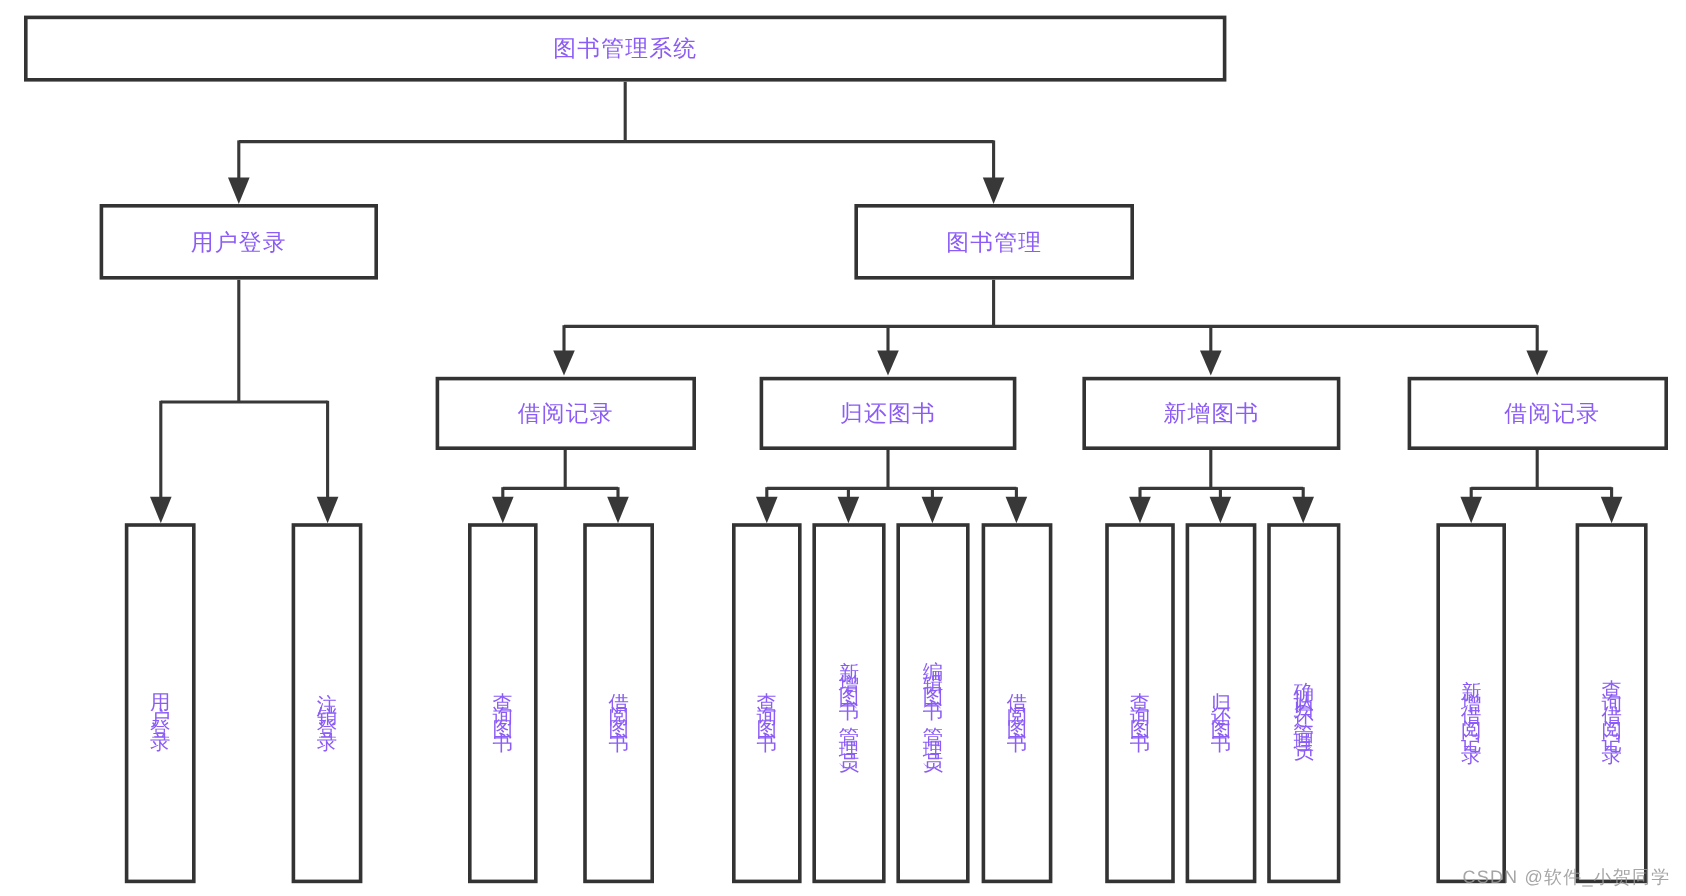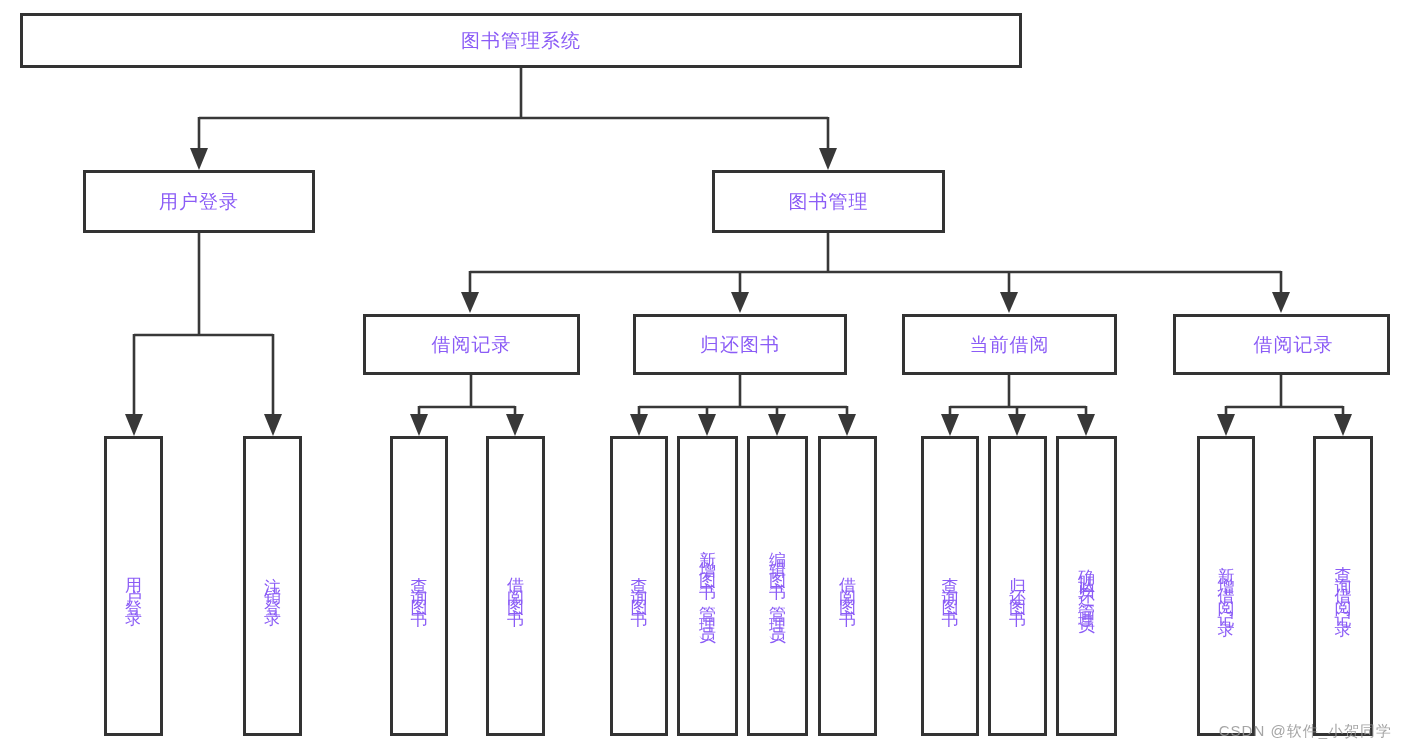--- a/index.html
+++ b/index.html
@@ -128,21 +128,21 @@
     </g>
   </svg>
 
   <div class="box hbox" style="left:20px; top:13px; width:1002px; height:55px;">图书管理系统</div>
 
   <div class="box hbox" style="left:83px; top:170px; width:232px; height:63px;">用户登录</div>
   <div class="box hbox" style="left:712px; top:170px; width:233px; height:63px;">图书管理</div>
 
   <div class="box hbox" style="left:363px; top:314px; width:217px; height:61px;">借阅记录</div>
   <div class="box hbox" style="left:633px; top:314px; width:214px; height:61px;">归还图书</div>
-  <div class="box hbox" style="left:902px; top:314px; width:215px; height:61px;">当前借阅</div>
+  <div class="box hbox" style="left:902px; top:314px; width:215px; height:61px;">新增图书</div>
   <div class="box hbox" style="left:1173px; top:314px; width:217px; height:61px;padding-left:24px;">借阅记录</div>
 
   <div class="box vbox" style="left:104px; top:436px; width:59px; height:300px;">用户登录</div>
   <div class="box vbox" style="left:243px; top:436px; width:59px; height:300px;">注销登录</div>
 
   <div class="box vbox" style="left:390px; top:436px; width:58px; height:300px;">查询图书</div>
   <div class="box vbox" style="left:486px; top:436px; width:59px; height:300px;">借阅图书</div>
 
   <div class="box vbox" style="left:610px; top:436px; width:58px; height:300px;">查询图书</div>
   <div class="box vbox" style="left:677px; top:436px; width:61px; height:300px;">新增图书（管理员）</div>

